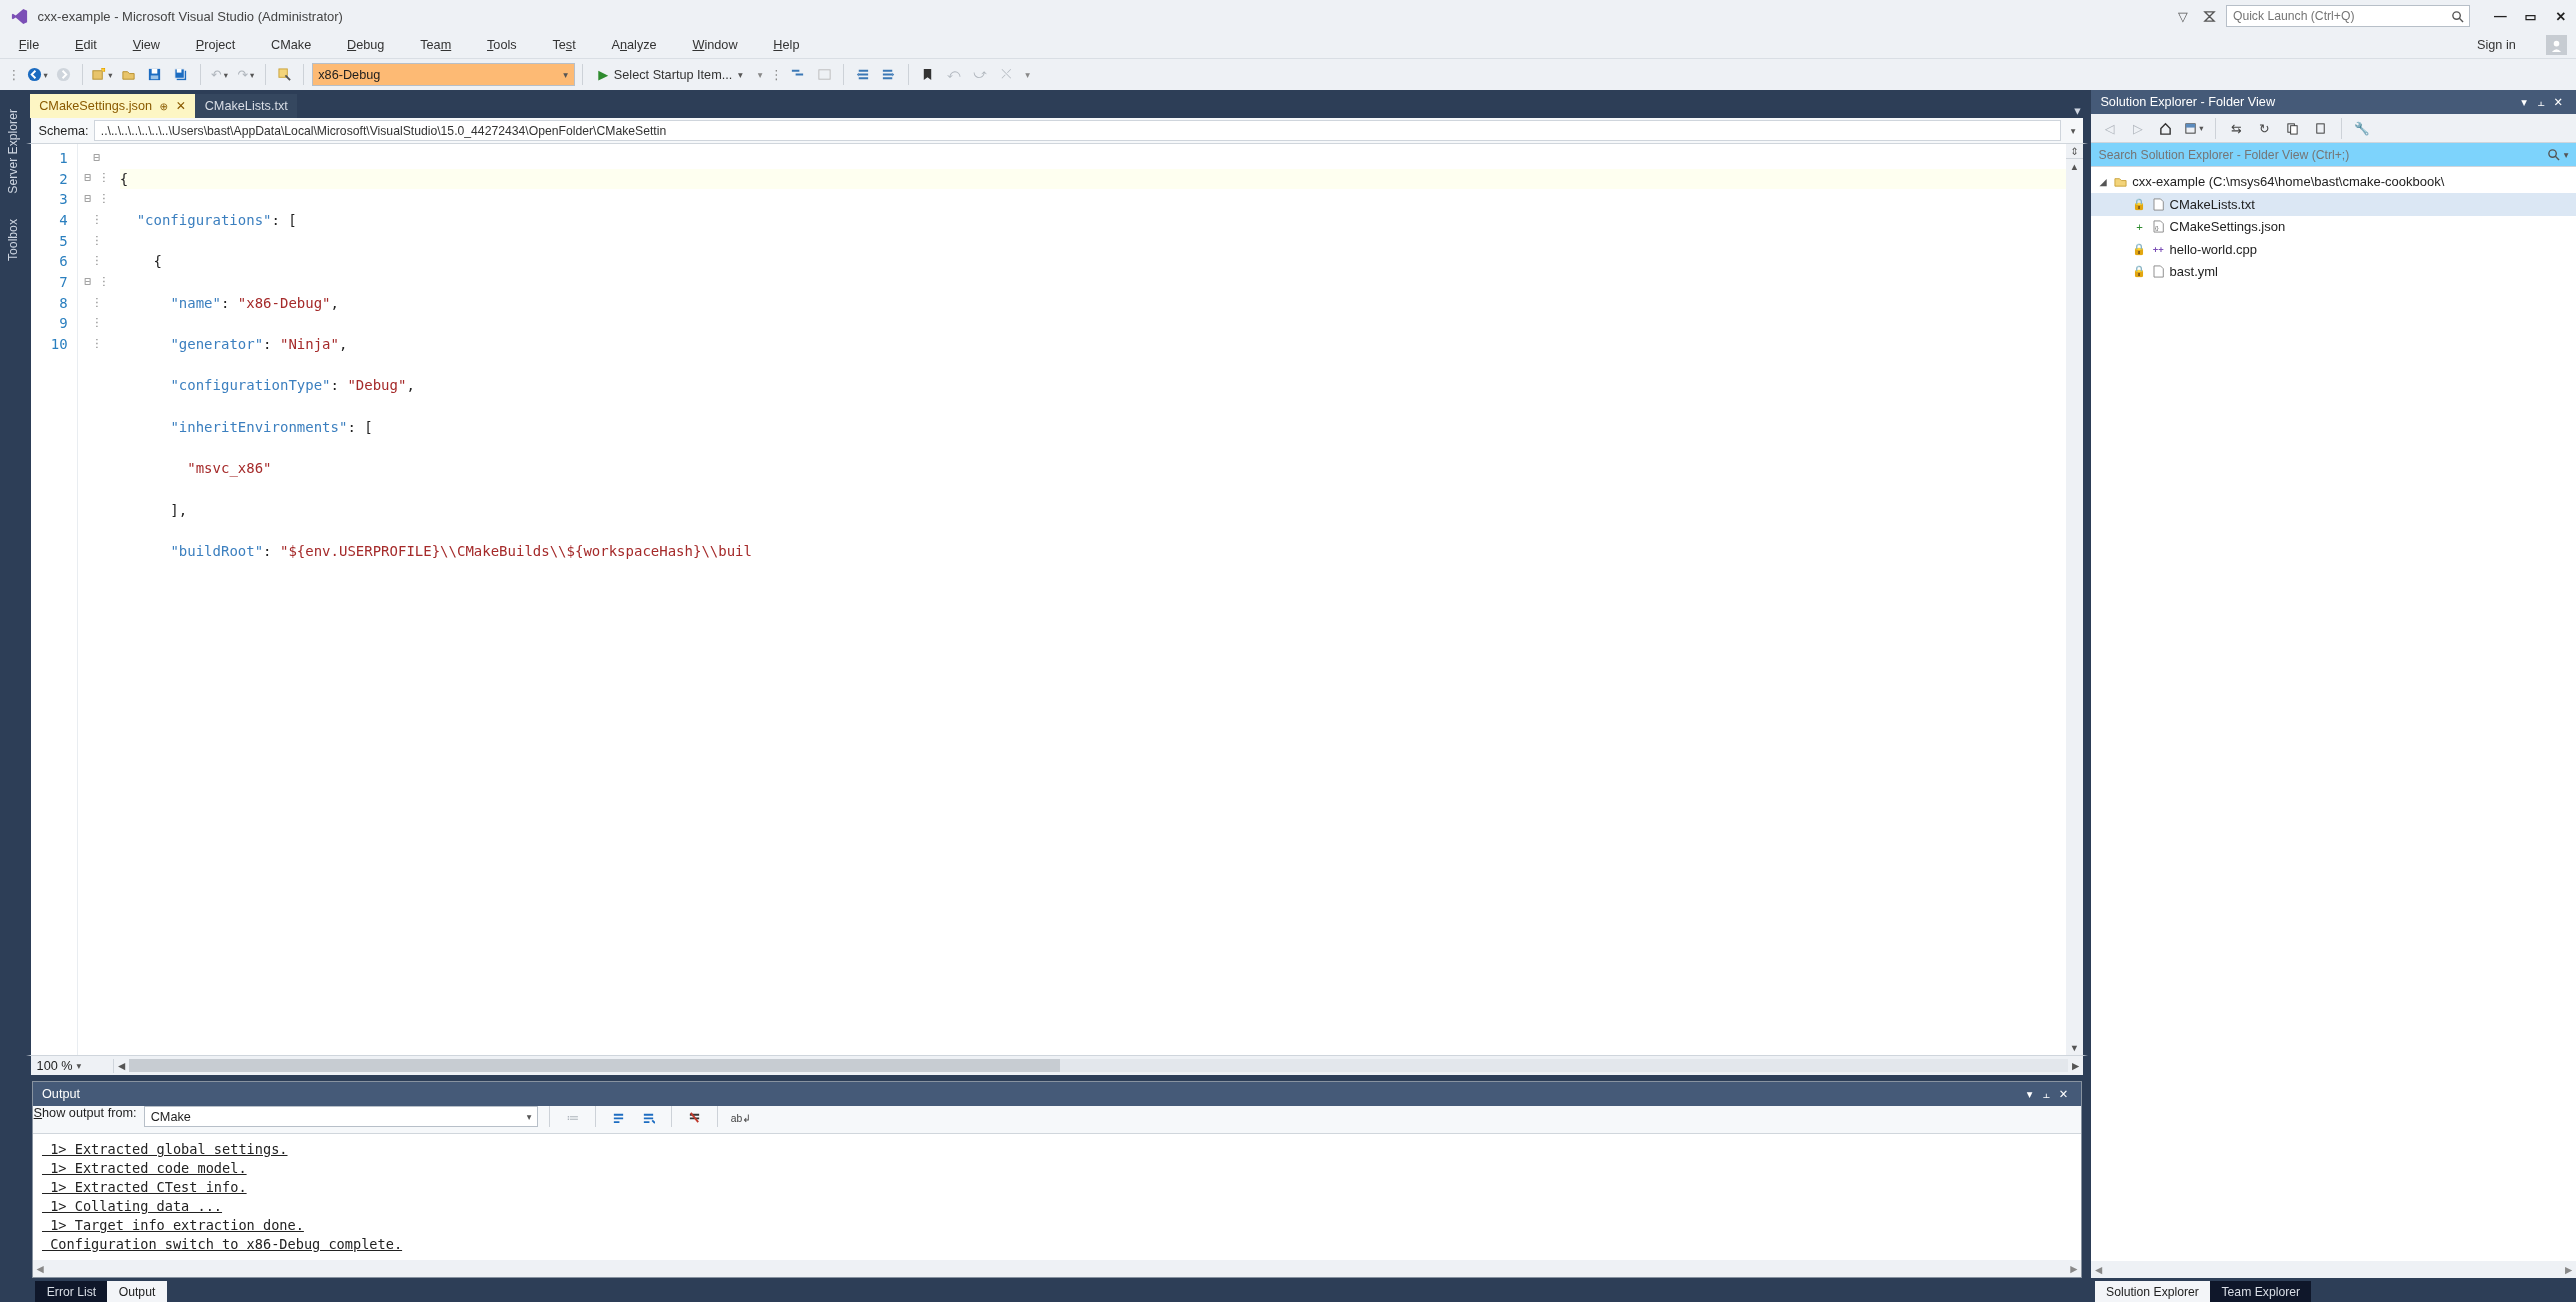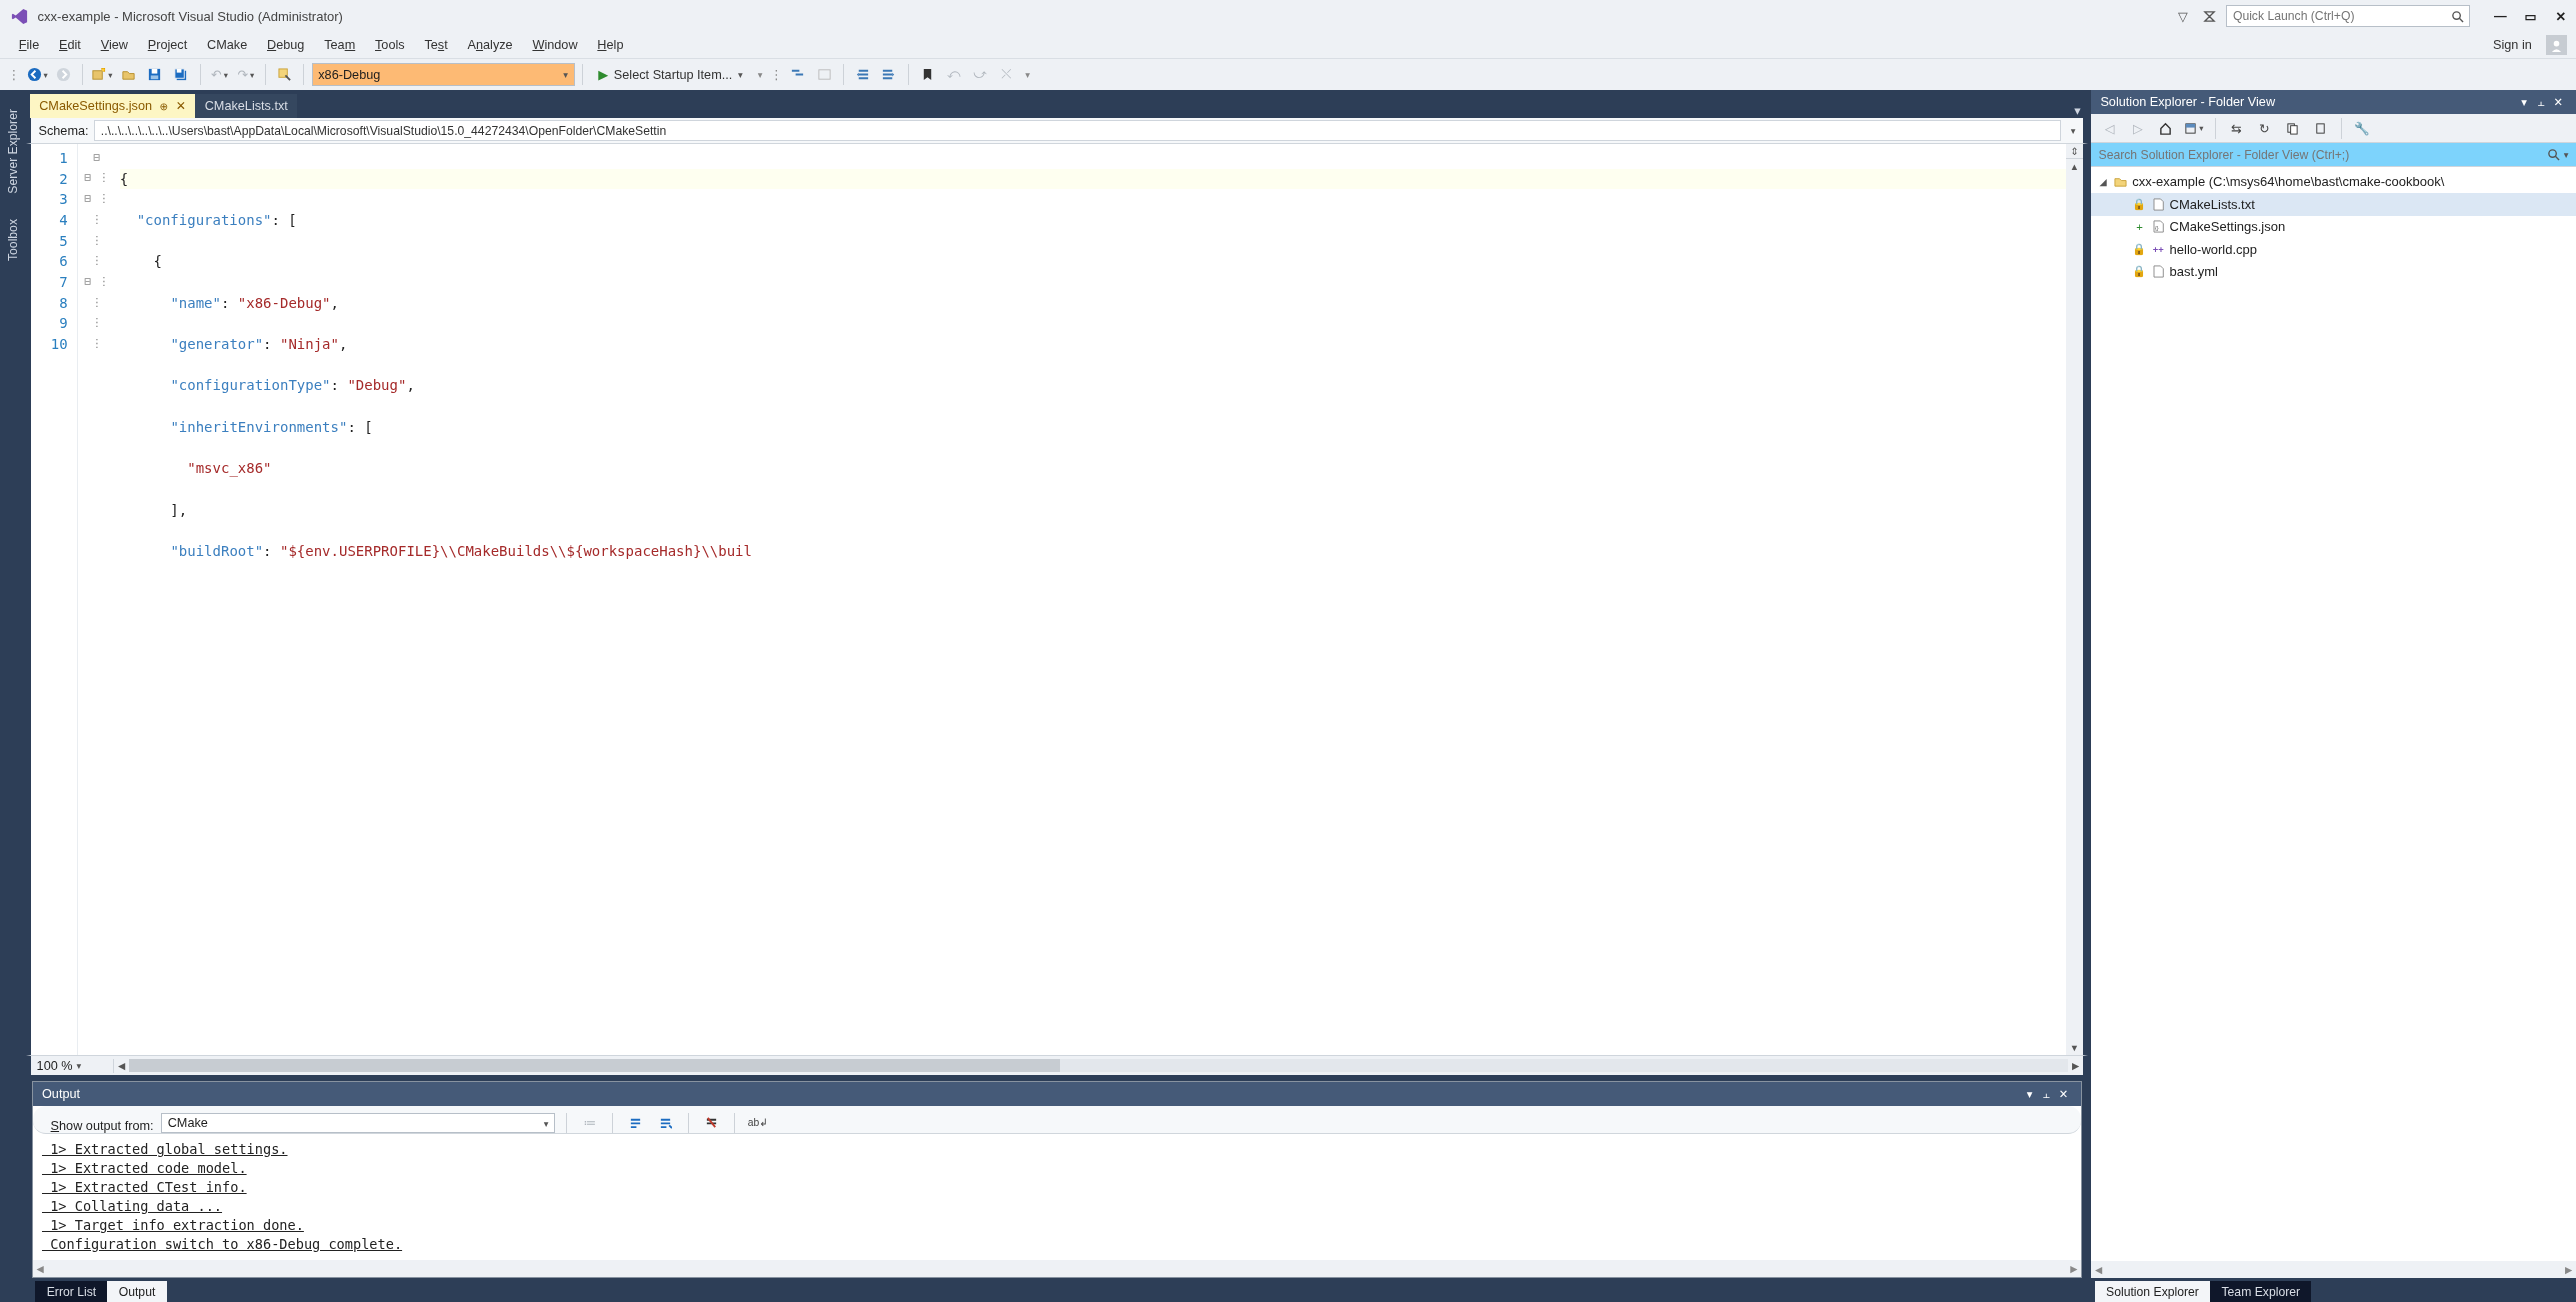--- a/index.html
+++ b/index.html
@@ -28,21 +28,21 @@
   .notif-ico, .filter-ico { width:19px; height:19px; display:flex;align-items:center;justify-content:center;color:#555;}
   .quick-launch {
     border:0.9px solid #b7bfc8; background:#fff; height:22.5px; width:244px;
     display:flex; align-items:center; padding:0 5.6px; color:#888;
   }
   .quick-launch input { border:none; outline:none; flex:1; font-size:12.2px; color:#333; background:transparent;}
   .win-btns { display:flex; gap:11.3px; margin-left:13px; }
   .win-btn { width:19px; height:19px; display:flex;align-items:center;justify-content:center;color:#222; font-weight:bold;}
   
   .menu-bar {
-    display:flex; align-items:center; height:26px; padding:0 9.4px; gap:1px;
+    display:flex; align-items:center; height:26px; padding:0 9.4px; gap:17px;
     background:#eef1f5; color:#333;
   }
   .menu { padding:2.8px 9.4px; cursor:default;}
   .menu u { text-decoration: underline; }
   .menu-spacer { flex:1;}
   .sign-in { color:#333; padding:0 7.5px;}
   .user-ico { width:20.7px;height:20.7px;background:#c7ccd2;display:flex;align-items:center;justify-content:center;color:#fff;margin-left:5.6px;}
   
   .toolbar {
     display:flex; align-items:center; height:32px; padding:0 7.5px;
@@ -101,21 +101,21 @@
   .hscroll { flex:1; display:flex; align-items:center;}
   .hscroll .arrow { width:15px; text-align:center; font-size:9.4px; color:#555;}
   .hscroll .track { flex:1; height:13px; background:#e3e7ec; position:relative;}
   .hscroll .thumb { position:absolute; left:0; top:0; bottom:0; width:48%; background:#c7ccd2;}
   
   .output-wrap { background:#2d3e57; padding:5.6px 5.6px 0 5.6px; display:flex; flex-direction:column;}
   .panel { background:#fff; border:0.9px solid #8893a0; display:flex; flex-direction:column;}
   .panel-title { height:24.4px; background:#455a78; color:#fff; display:flex; align-items:center; padding:0 9.4px;}
   .panel-title .spacer{flex:1;}
   .panel-title .ctl { width:17px; text-align:center; font-size:11.3px;}
-  .output-toolbar { height:28px; display:flex; align-items:flex-end; padding:0 18px; gap:7.5px; background:#f6f8fa; border-bottom:0.9px solid #d0d6dc;border-radius:13px;}
+  .output-toolbar { height:28px; display:flex; align-items:flex-start; padding:0 1px; gap:7.5px; background:#f6f8fa; border-bottom:0.9px solid #d0d6dc;}
   .out-select { border:0.9px solid #b7bfc8; background:#fff; height:20.7px; width:394px; display:flex;align-items:center;padding:0 5.6px;}
   .out-select .dd { margin-left:auto; font-size:9.4px; color:#555;}
   .output-body { font-family:Consolas,monospace; font-size:13.6px; padding:5.6px 9.4px; color:#222; line-height:19px; background:#fff; min-height:122px; white-space:pre;text-decoration:underline;}
   .output-hscroll { height:17px; background:#eef1f5; display:flex; align-items:center;}
   .output-hscroll .arrow { width:15px;text-align:center;font-size:9.4px;color:#888;}
   .output-hscroll .track { flex:1; height:13px; background:#eef1f5;}
   
   .bottom-tabs { height:24.4px; display:flex; align-items:flex-end; background:#2d3e57; padding-left:3.8px;}
   .b-tab { height:20.7px; padding:0 11.3px; display:flex;align-items:center; font-size:12.2px;}
   .b-tab.active { background:#f3f5f8; color:#222;}

